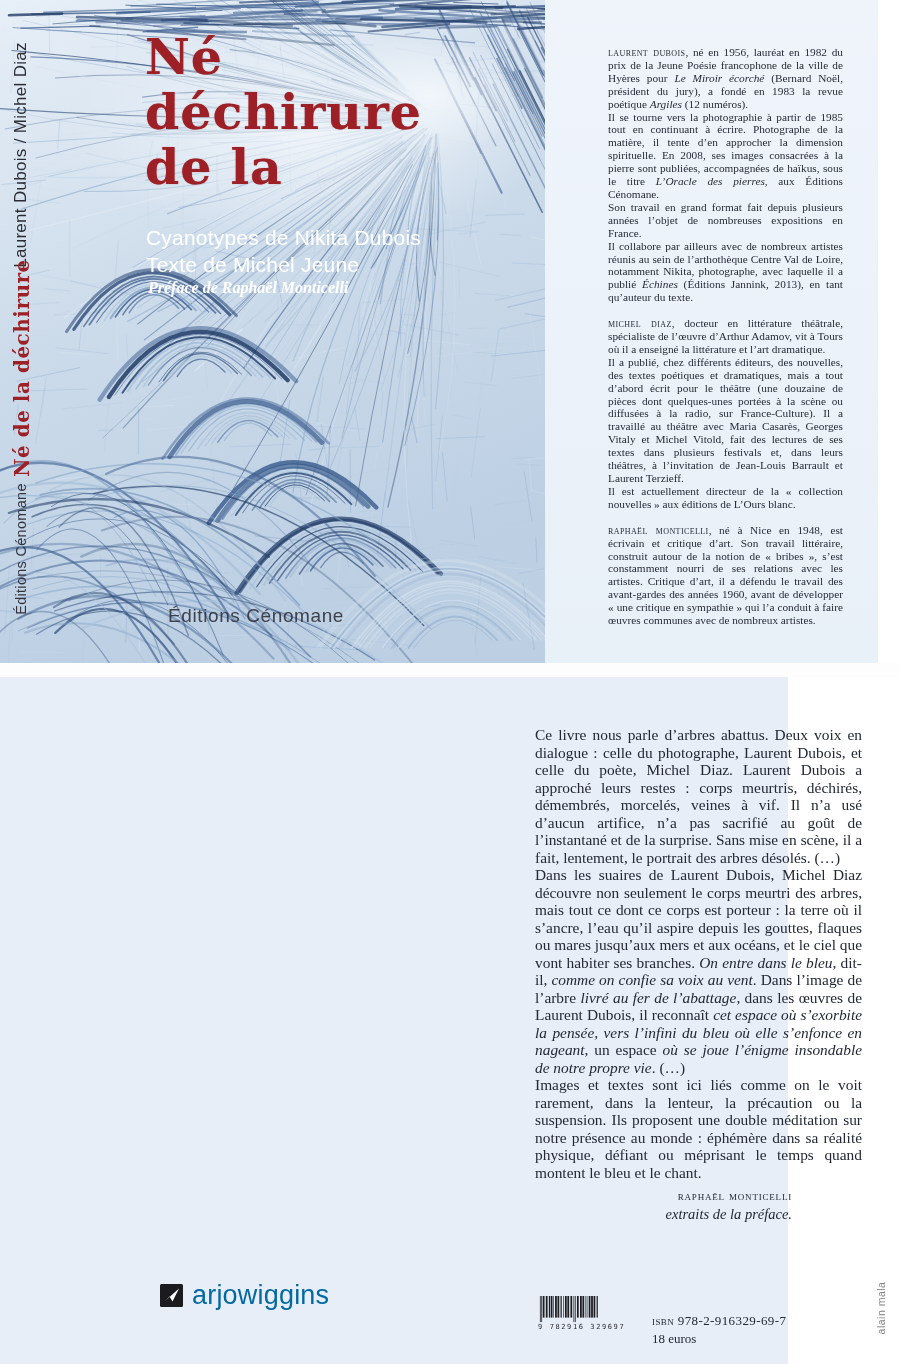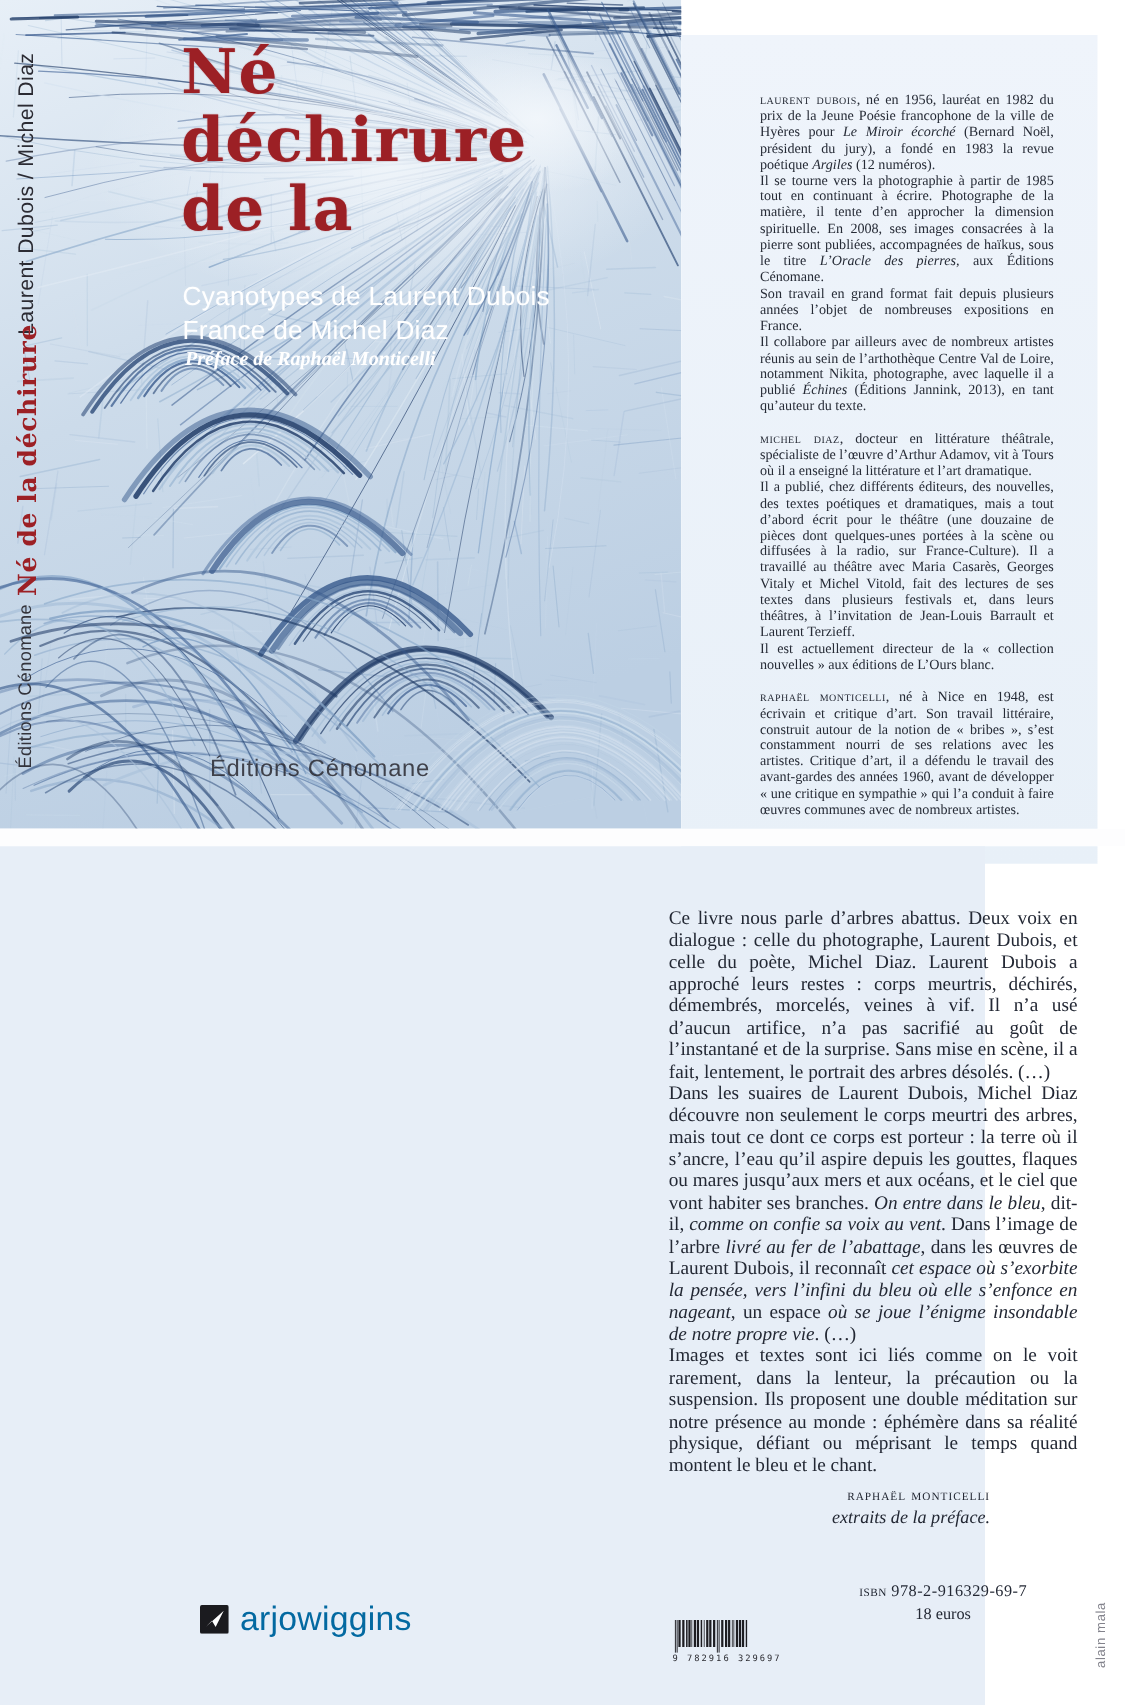--- a/index.html
+++ b/index.html
@@ -33,21 +33,21 @@
     letter-spacing:1px;text-shadow:0 0 1px rgba(156,32,37,.65);}
   .cover-subtitle{position:absolute;left:146px;top:224px;color:#fff;
     font-family:"Liberation Sans",sans-serif;font-size:21px;line-height:27px;letter-spacing:.2px;
     text-shadow:0 0 2px rgba(255,255,255,.25);}
   .cover-preface{position:absolute;left:148px;top:279px;color:#fff;font-style:italic;font-weight:700;
     font-family:"Liberation Serif",serif;font-size:16px;text-shadow:0 0 2px rgba(255,255,255,.2);}
   .cover-publisher{position:absolute;left:168px;top:605px;color:#2e2e36;opacity:.88;
     font-family:"Liberation Sans",sans-serif;font-size:19px;letter-spacing:.6px;}
 
   .flap{position:absolute;left:545px;top:0;width:333px;height:663px;
-    background:linear-gradient(180deg,var(--flap-top),var(--flap-bottom));margin-top:28px;}
+    background:linear-gradient(180deg,var(--flap-top),var(--flap-bottom));}
   .flap-text{position:absolute;left:63px;top:46px;width:235px;color:#262b36;
     font-size:11.3px;line-height:12.9px;}
   .flap-text .bio{margin-bottom:13px;}
   .flap-text .bio:last-child{margin-bottom:0;}
   .para{text-align:justify;hyphens:auto;-webkit-hyphens:auto;}
   .sc{font-variant:small-caps;letter-spacing:.4px;}
   .i{font-style:italic;}
 
   .seam{position:absolute;left:0;top:663px;width:900px;height:14px;background:#fdfdfe;}
 
@@ -61,21 +61,21 @@
 
   .printer{position:absolute;left:160px;top:603px;display:flex;align-items:center;gap:9px;}
   .printer .mark{width:23px;height:23px;display:block;}
   .printer .wordmark{font-family:Liberation Sans, sans-serif;font-size:27px;color:#0369a1;letter-spacing:.2px;}
 
   .barcode{position:absolute;left:538px;top:619px;width:62px;text-align:center;}
   .barcode svg{display:block;width:60px;height:27px;}
   .barcode .digits{font-family:"DejaVu Sans Mono",monospace;font-size:7px;letter-spacing:1.6px;
     color:#2a2a30;margin-top:0px;white-space:nowrap;}
 
-  .isbn{position:absolute;left:652px;top:588px;width:205px;text-align:center;color:var(--body-text);}
+  .isbn{position:absolute;left:652px;top:636px;width:205px;color:var(--body-text);}
   .isbn .line1{font-size:13px;font-variant:small-caps;letter-spacing:.4px;}
   .isbn .line2{font-size:13px;margin-top:2px;}
 
   .credit{position:absolute;left:881px;top:631px;white-space:nowrap;
     transform:translate(-50%,-50%) rotate(-90deg);
     font-family:"Liberation Sans",sans-serif;font-size:10.5px;color:var(--credit-gray);letter-spacing:.5px;}
 </style>
 </head>
 <body>
 
@@ -982,22 +982,22 @@
       <div class="spine-label spine-title">Né de la déchirure</div>
       <div class="spine-label spine-publisher">Éditions Cénomane</div>
 
       <div class="cover-title">
         <div>Né</div>
         <div>déchirure</div>
         <div>de la</div>
       </div>
 
       <div class="cover-subtitle">
-        <div>Cyanotypes de Laurent Dubois</div>
-        <div>France de Michel Diaz</div>
+        <div>Cyanotypes de Nikita Dubois</div>
+        <div>Texte de Michel Jeune</div>
       </div>
 
       <div class="cover-preface">Préface de Raphaël Monticelli</div>
 
       <div class="cover-publisher">Éditions Cénomane</div>
     </div>
 
     <div class="flap">
       <div class="flap-text">
           <div class="bio">

